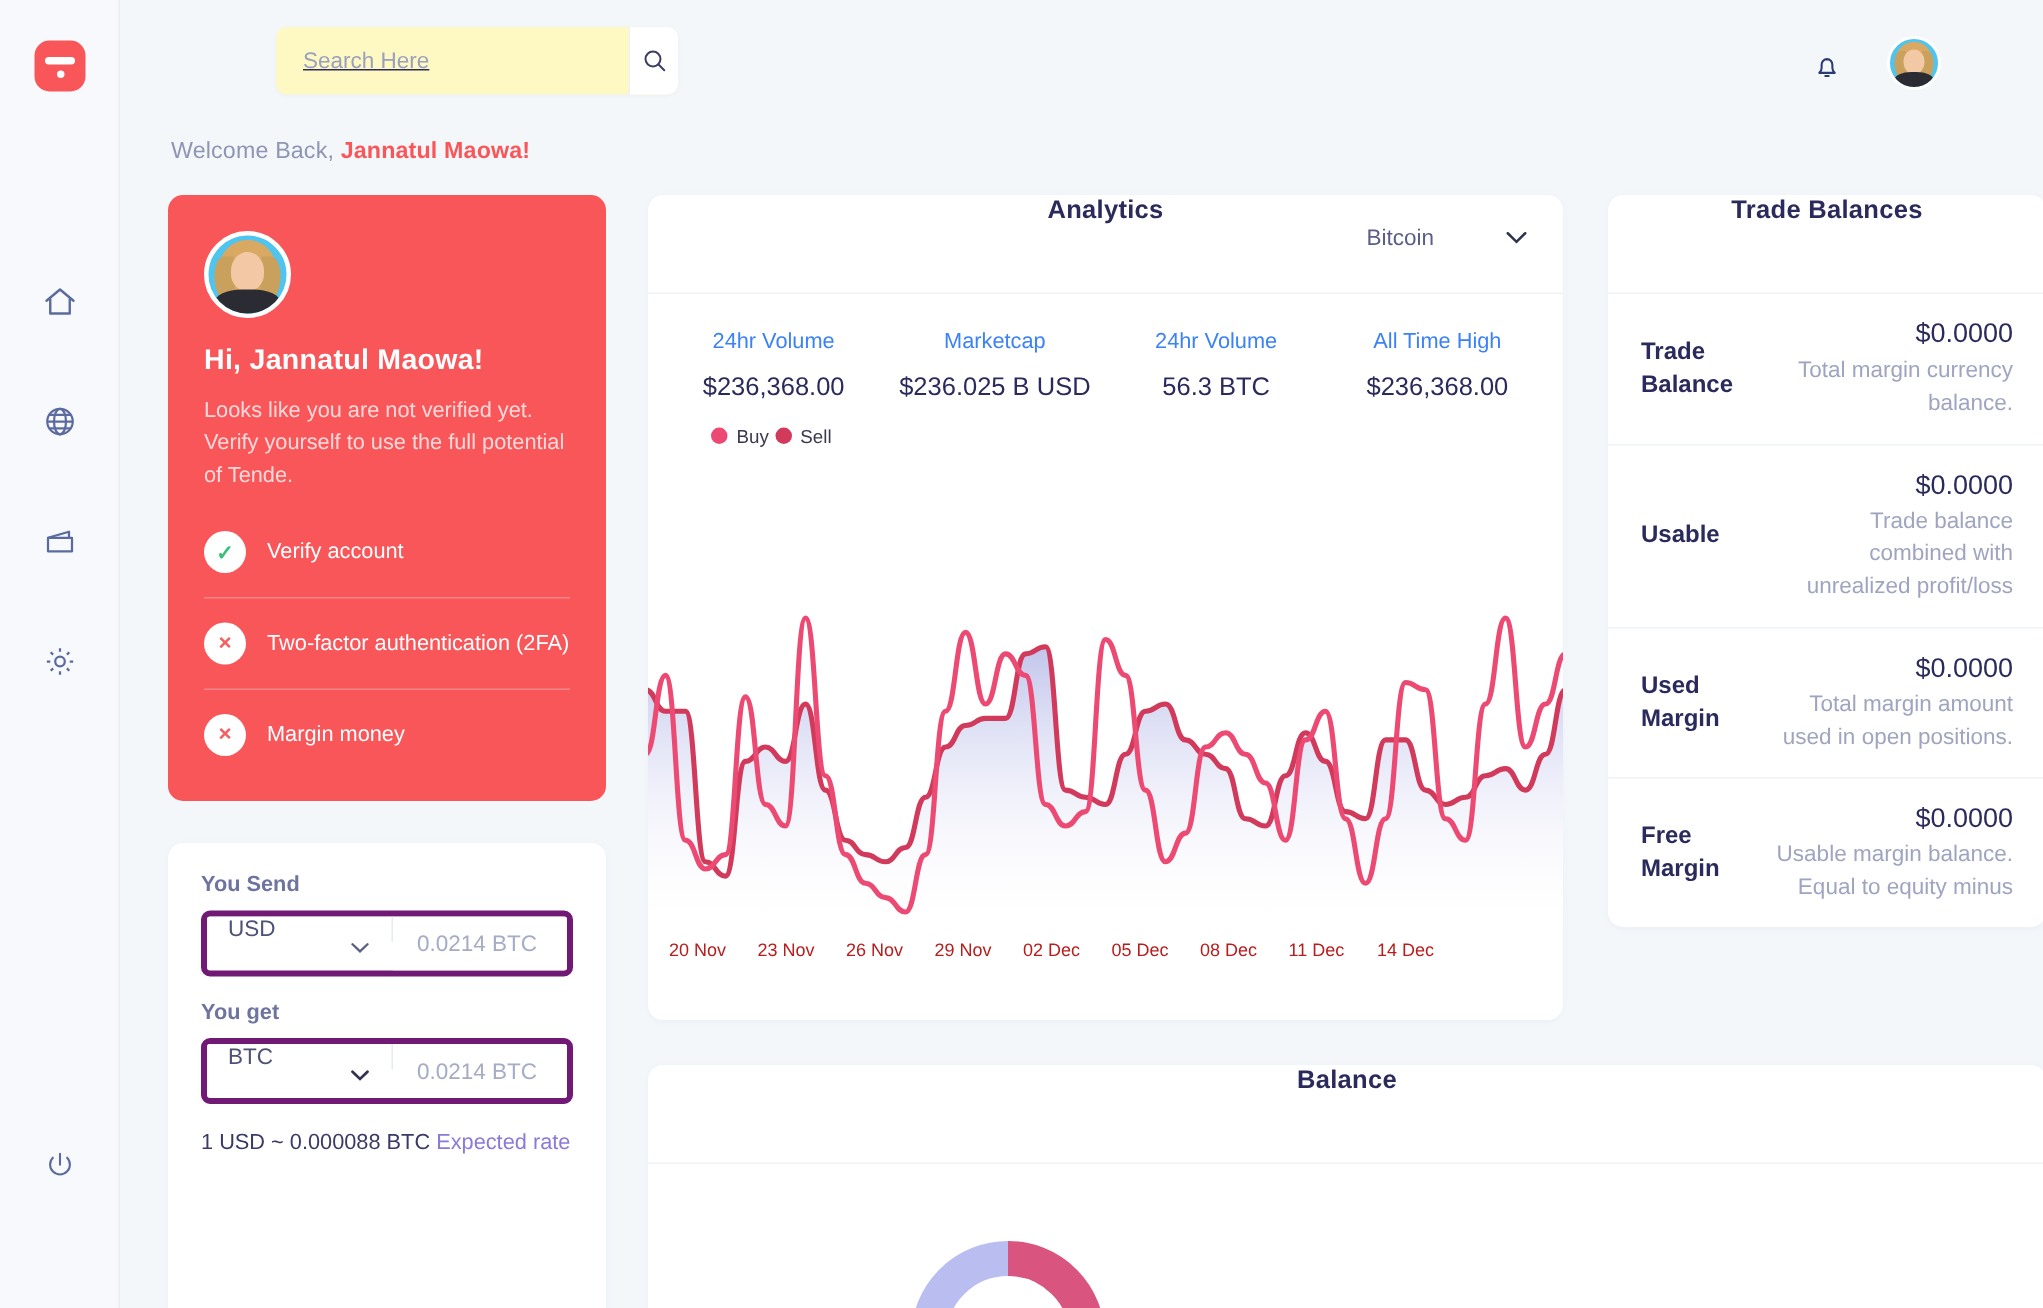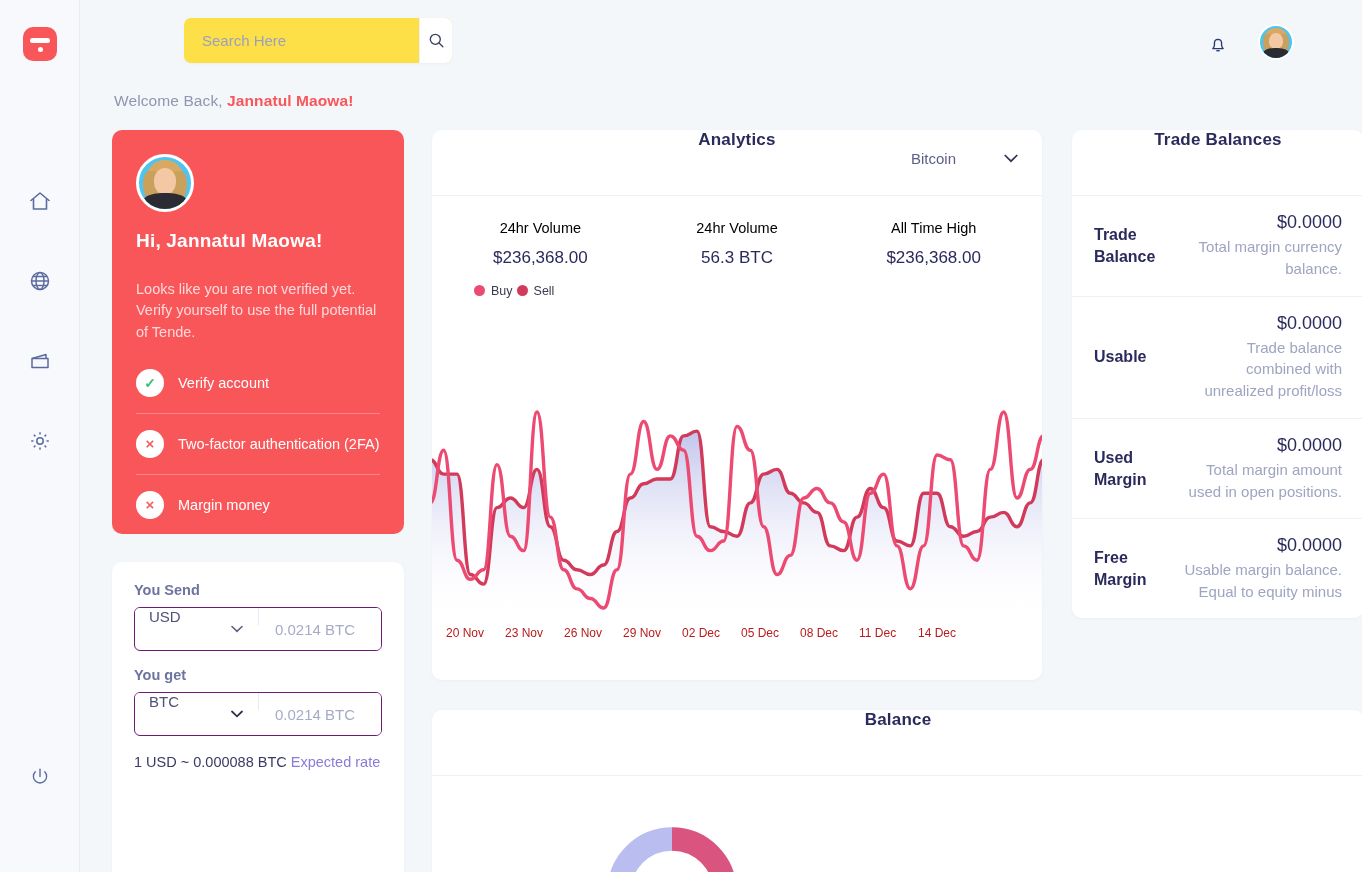--- a/index.html
+++ b/index.html
@@ -28,22 +28,23 @@
     width:34px; height:34px; margin-top:46px; flex:none;
     display:flex; align-items:center; justify-content:center; cursor:pointer;
   }
   #nav-home{ margin-top:123px; }
   #power-icon{ position:absolute; left:23px; top:760px; width:34px; height:34px;
     display:flex; align-items:center; justify-content:center; cursor:pointer; }
 
   
   #search-wrap{
     position:absolute; left:184px; top:18px; width:268px; height:45px;
-    background:#fde047; border-radius:7px; display:flex;
+    background:#fef9c3; border-radius:7px; display:flex;
     box-shadow:0 1px 3px rgba(80,100,140,.05);
+    text-decoration:underline;
   }
   #search-input{
     flex:1; border:0; outline:0; background:transparent;
     padding:0 18px; font-size:15px; font-family:"Liberation Sans",sans-serif;
     color:#5a5f86;
   }
   #search-input::placeholder{ color:#9aa0bd; }
   #search-button{
     width:45px; border:0; border-left:1px solid #edf0f6; background:#fff;
     border-radius:0 7px 7px 0; cursor:pointer;
@@ -89,40 +90,40 @@
   #profile-card{
     position:absolute; left:112px; top:130px; width:292px; height:404px;
     background:#f9565a; border-radius:10px; padding:24px 24px 0 24px;
     color:#fff; overflow:hidden;
   }
   #profile-avatar{
     width:58px; height:58px; border-radius:50%; overflow:hidden;
     background:#4ec4ef; border:3px solid #fff; position:relative;
   }
   #profile-name{ font-size:19px; font-weight:700; margin-top:18px; letter-spacing:.2px; }
-  #profile-desc{ font-size:14.5px; line-height:1.47; margin-top:27px;
+  #profile-desc{ font-size:14.5px; line-height:1.47; margin-top:12px;
     color:#ffd9da; max-width:252px; }
   .task{ display:flex; align-items:center; gap:14px; padding:16px 0;
     border-bottom:1px solid rgba(255,255,255,.28); cursor:pointer; }
   .task:last-child{ border-bottom:0; }
   #task-list{ margin-top:10px; }
   .task-badge{
     width:28px; height:28px; border-radius:50%; background:#fff; flex:none;
     display:flex; align-items:center; justify-content:center;
     font-size:14px; font-weight:700;
   }
   .task-badge.ok{ color:#36c07a; }
   .task-badge.no{ color:#f4605f; font-size:15px; }
   .task-label{ font-size:14.5px; line-height:1.42; color:#fff; }
 
   
   #quick-trade{ position:absolute; left:112px; top:562px; width:292px; height:330px; }
   #qt-body{ padding:20px 22px 0 22px; }
   .field-label{ font-size:14.5px; color:#6e73a0; font-weight:600; margin-bottom:9px; }
-  .field-row{ display:flex; height:44px; border:1px solid #701a75; border-radius:6px;
+  .field-row{ display:flex; height:44px; border:4px solid #701a75; border-radius:6px;
     overflow:hidden; margin-bottom:16px; }
   .cur-select{
     width:124px; border:0; border-right:1px solid #e6eaf2; background:#fff;
     font-size:15px; color:#4d5276; padding:0 14px; cursor:pointer; outline:0;
     font-family:"Liberation Sans",sans-serif;
     -webkit-appearance:none; appearance:none;
   }
   .sel-wrap{ position:relative; width:124px; flex:none; }
   .sel-wrap .chev{ position:absolute; right:16px; top:17px; pointer-events:none; }
   .amt-input{
@@ -134,21 +135,21 @@
   #rate-line a{ color:#8c7ad8; text-decoration:none; cursor:pointer; }
 
   
   #analytics{ position:absolute; left:432px; top:130px; width:610px; height:550px; }
   #coin-select{
     margin-left:auto; display:flex; align-items:center; gap:48px;
     font-size:15px; color:#5b5f86; cursor:pointer; padding-right:2px;
   }
   #stats{ display:flex; padding:22px 10px 0 10px; }
   .stat{ flex:1; text-align:center; padding:0 6px; }
-  .stat-label{ font-size:14.5px; color:#000000; line-height:1.45; }
+  .stat-label{ font-size:14.5px; color:#3b82f6; line-height:1.45; }
   .stat-value{ font-size:17px; color:#2b2a5c; margin-top:7px; line-height:1.4;
     font-weight:500; }
   #legend{ display:flex; gap:4px; padding:14px 0 0 42px; align-items:center; }
   .lg{ display:flex; align-items:center; gap:6px; font-size:12.5px; color:#3a3a4e; }
   .lg .dot{ width:11px; height:11px; border-radius:50%; }
   #chart-area{ position:absolute; left:0; top:270px; width:610px; height:280px; }
   #xaxis{ position:absolute; left:0; bottom:40px; width:610px;
     display:flex; font-size:12px; color:#b91c1c; padding-left:14px; }
   #xaxis span{ width:59px; }
 
@@ -315,20 +316,24 @@
       </svg>
     </div>
   </div>
 
   <div id="stats">
     <div class="stat">
       <div class="stat-label">24hr Volume</div>
       <div class="stat-value">$236,368.00</div>
     </div>
     <div class="stat">
+      <div class="stat-label">Marketcap</div>
+      <div class="stat-value">$236.025 B USD</div>
+    </div>
+    <div class="stat">
       <div class="stat-label">24hr Volume</div>
       <div class="stat-value">56.3 BTC</div>
     </div>
     <div class="stat">
       <div class="stat-label">All Time High</div>
       <div class="stat-value">$236,368.00</div>
     </div>
   </div>
 
   <div id="legend">

